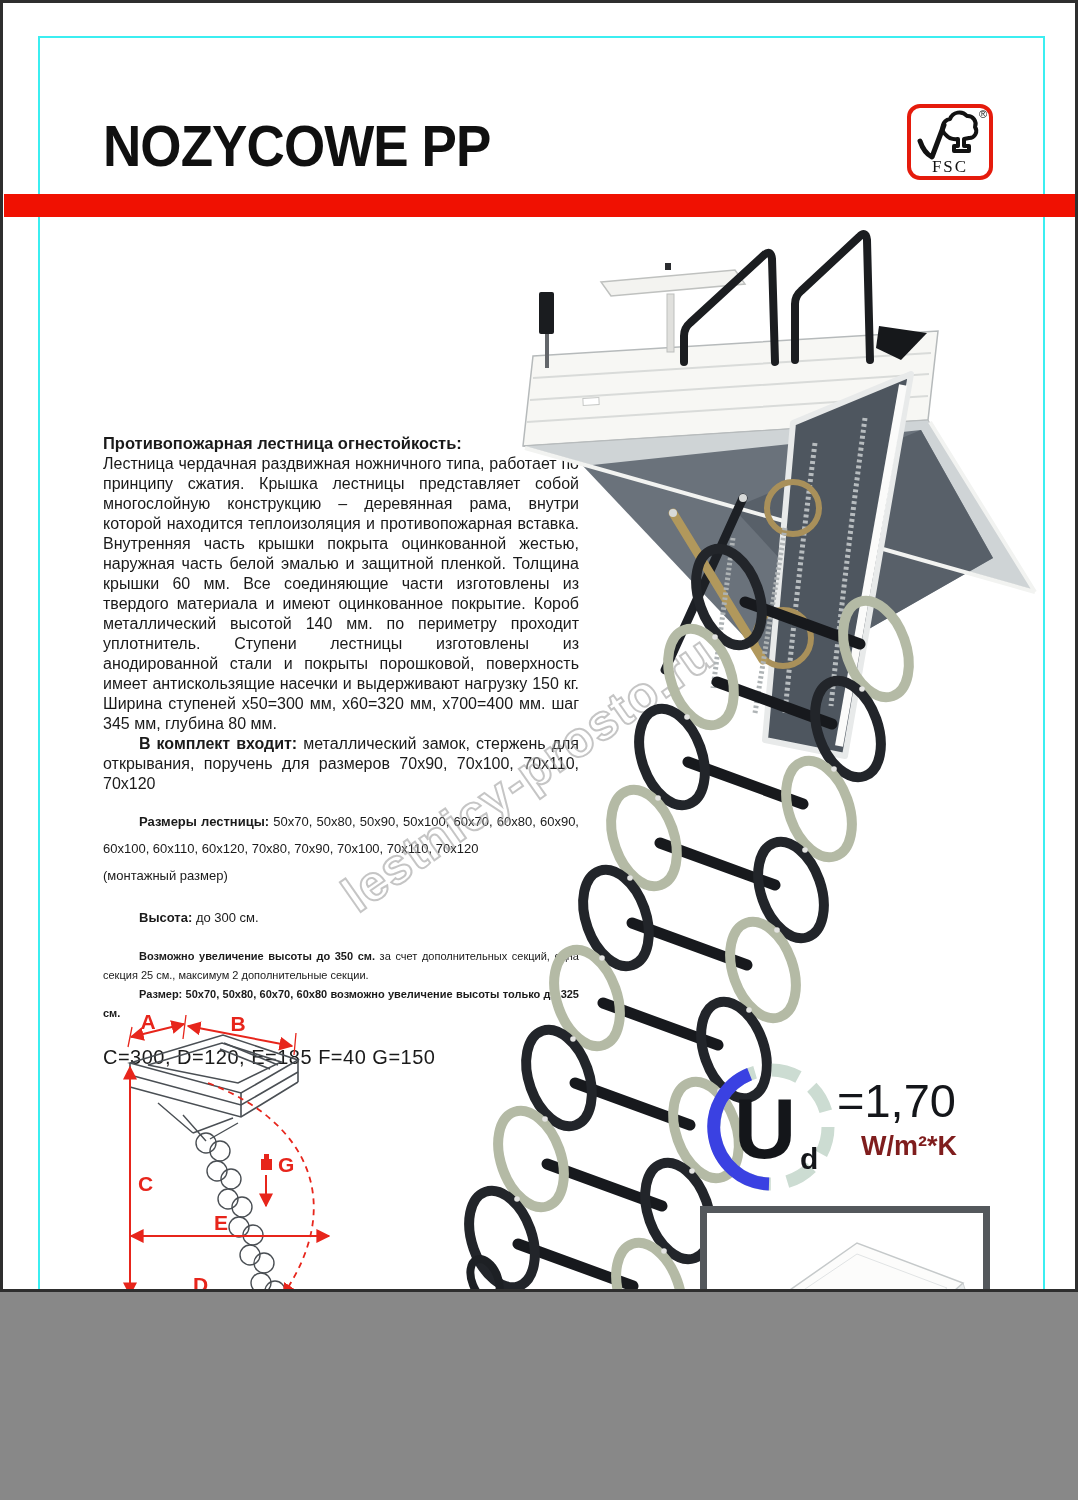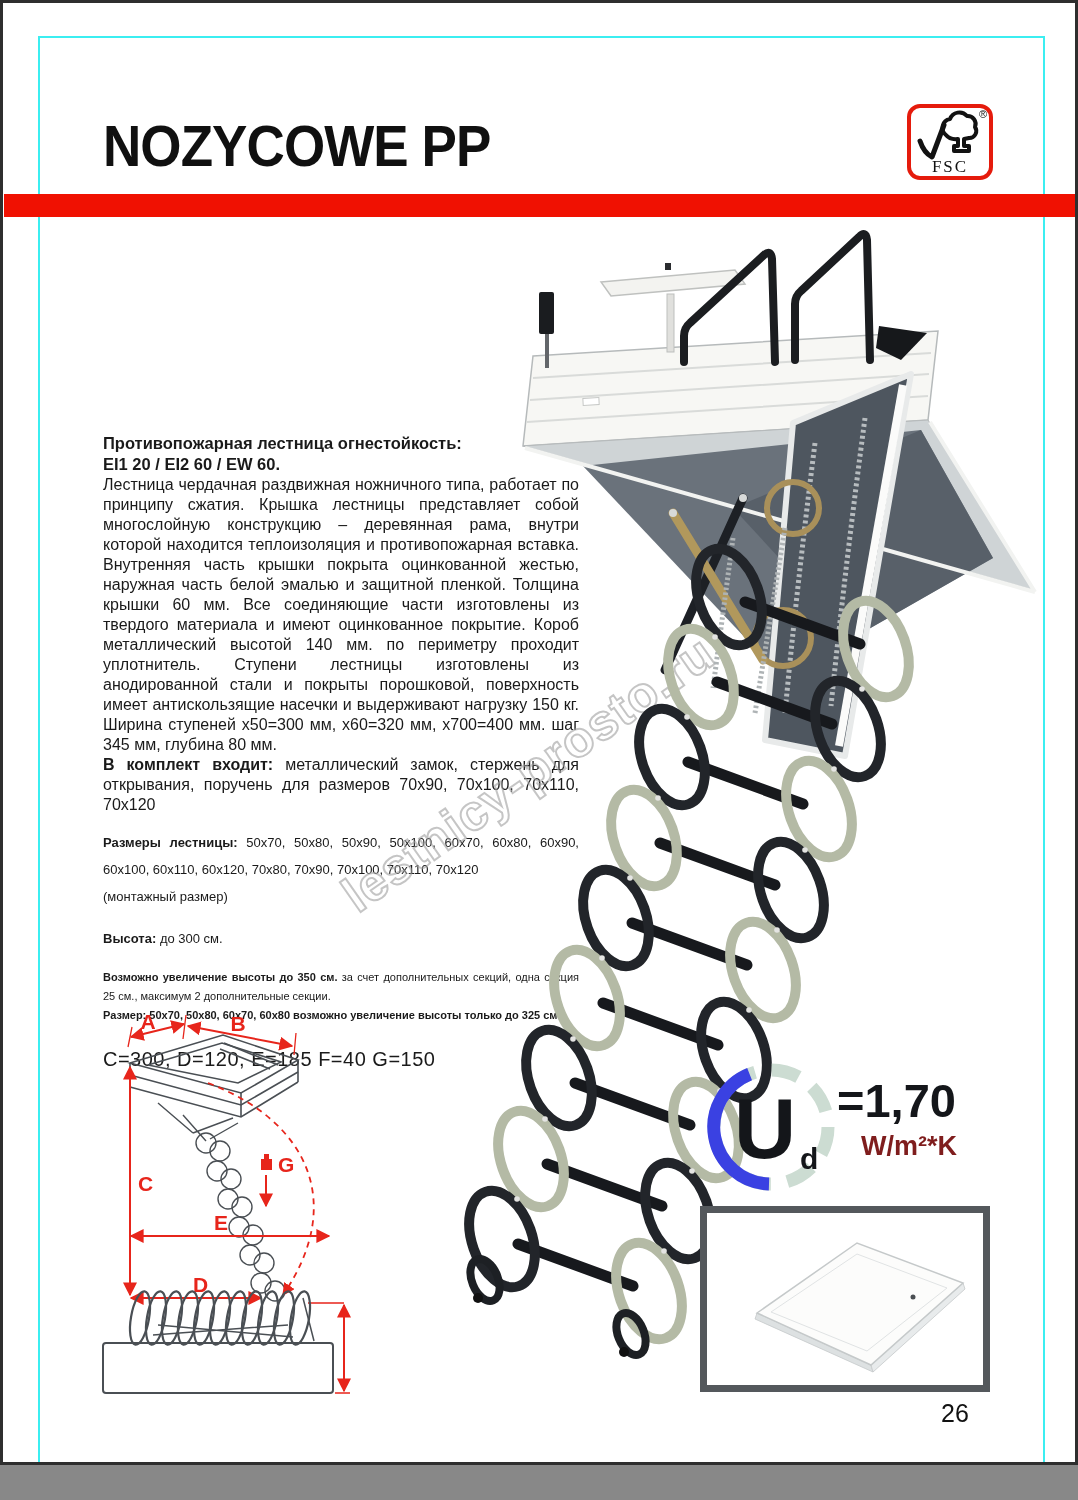--- a/index.html
+++ b/index.html
@@ -1,39 +1,39 @@
 <!DOCTYPE html>
 <html><head>
 <meta charset="utf-8">
 <style>
   html,body{margin:0;padding:0;background:#888;}
-  .page{position:relative;width:1078px;height:1465px;background:#fff;border:3px solid #2e2e2e;
+  .page{position:relative;width:1078px;height:1292px;background:#fff;border:3px solid #2e2e2e;
         box-sizing:border-box;font-family:"Liberation Sans",sans-serif;overflow:hidden;margin:0 auto;}
   .cyan-frame{position:absolute;left:35px;top:33px;width:1007px;height:1430px;
         border:2px solid #3beef1;box-sizing:border-box;z-index:1;}
   .red-stripe{position:absolute;left:1px;top:191px;width:1071px;height:23px;background:#f01102;z-index:2;}
   .title{position:absolute;left:100px;top:110px;font-size:57px;font-weight:bold;color:#101010;
         letter-spacing:-1px;transform:scaleX(.93);transform-origin:left top;white-space:nowrap;z-index:3;}
   .fsc{position:absolute;left:903px;top:100px;z-index:3;}
   .specs{position:absolute;left:100px;top:430px;width:476px;color:#1a1a1a;z-index:2;}
   .specs p{margin:0;}
   .h-bold{font-size:16.5px;font-weight:bold;line-height:21px;}
   .body-text{font-size:16px;line-height:20px;text-align:justify;}
   .sub-block{font-size:13px;line-height:27px;text-align:justify;}
   .mt14{margin-top:14px !important;} .mt15{margin-top:15px !important;} .mt16{margin-top:16px !important;}
   .ext-block{font-size:11px;line-height:19px;text-align:justify;}
-  b{font-weight:bold;}
+  b{font-weight:bold;margin-left:36px;}
   .dims-line{font-size:20px;line-height:24px;margin-top:22px !important;letter-spacing:.5px;}
   .watermark{position:absolute;left:345px;top:868px;z-index:3;font-size:50px;font-weight:bold;
         letter-spacing:1px;color:rgba(255,255,255,.05);-webkit-text-stroke:2px #a0a0a0;
         opacity:.6;transform:rotate(-35deg);transform-origin:0 50%;white-space:nowrap;pointer-events:none;}
   .photo-svg{position:absolute;left:430px;top:205px;z-index:4;}
   .diagram-svg{position:absolute;left:95px;top:1000px;z-index:3;}
   .ubadge{position:absolute;left:700px;top:1056px;width:300px;height:145px;z-index:4;}
-  .ubadge .value{position:absolute;left:134px;top:14px;font-size:47px;font-weight:bold;color:#14161a;white-space:nowrap;}
+  .ubadge .value{position:absolute;left:134px;top:14px;font-size:47px;font-weight:normal;color:#14161a;white-space:nowrap;}
   .ubadge .unit{position:absolute;left:158px;top:72px;font-size:27px;font-weight:bold;color:#7f1d1d;white-space:nowrap;}
   .photo-box{position:absolute;left:697px;top:1203px;width:290px;height:186px;background:#fff;
         border:7px solid #54585c;box-sizing:border-box;z-index:4;}
   .page-num{position:absolute;left:938px;top:1396px;font-size:25px;color:#111;z-index:3;text-align:center;}
 </style>
 </head>
 <body>
 
 <div class="page">
 
@@ -47,21 +47,20 @@
       <rect x="3" y="3" width="82" height="72" rx="11" fill="#ffffff" stroke="#e51b0c" stroke-width="4"></rect>
       <path d="M14 38 Q18 50 26 54 L38 22" fill="none" stroke="#121212" stroke-width="5" stroke-linecap="round" stroke-linejoin="round"></path>
       <path d="M40 32 a9 9 0 0 1 4 -16 a10 10 0 0 1 17 -3 a8 8 0 0 1 8 11 a7 7 0 0 1 -6 11 l-5 1 l0 7 l5 0 l0 5 l-15 0 l0 -5 l4 0 l0 -7 q-8 1 -12 -4 z" fill="none" stroke="#121212" stroke-width="4" stroke-linejoin="round"></path>
       <text x="44" y="69" font-family="Liberation Serif, serif" font-size="17" letter-spacing="2" text-anchor="middle" fill="#111">FSC</text>
       <text x="73" y="15" font-size="11" fill="#111">®</text>
     </svg>
   </div>
 
   <div class="specs">
     <p class="h-bold">Противопожарная лестница огнестойкость:</p>
-    <p class="h-bold">EI1 20 / EI2 60 / EW 60.</p>
     <p class="body-text">Лестница чердачная раздвижная ножничного типа, работает по принципу сжатия. Крышка лестницы представляет собой многослойную конструкцию – деревянная рама, внутри которой находится теплоизоляция и противопожарная вставка. Внутренняя часть крышки покрыта оцинкованной жестью, наружная часть белой эмалью и защитной пленкой. Толщина крышки 60 мм. Все соединяющие части изготовлены из твердого материала и имеют оцинкованное покрытие. Короб металлический высотой 140 мм. по периметру проходит уплотнитель. Ступени лестницы изготовлены из анодированной стали и покрыты порошковой, поверхность имеет антискользящие насечки и выдерживают нагрузку 150 кг. Ширина ступеней x50=300 мм, x60=320 мм, x700=400 мм. шаг 345 мм, глубина 80 мм.</p>
     <p class="body-text">
       <b>В комплект входит:</b><span> металлический замок, стержень для открывания, поручень для размеров 70x90, 70x100, 70x110, 70x120</span>
     </p>
     <p class="sub-block mt14">
       <b>Размеры лестницы:</b><span> 50x70, 50x80, 50x90, 50x100, 60x70, 60x80, 60x90, 60x100, 60x110, 60x120, 70x80, 70x90, 70x100, 70x110, 70x120</span><br>
       <span>(монтажный размер)</span>
     </p>
     <p class="sub-block mt15">
       <b>Высота:</b><span> до 300 см.</span>

